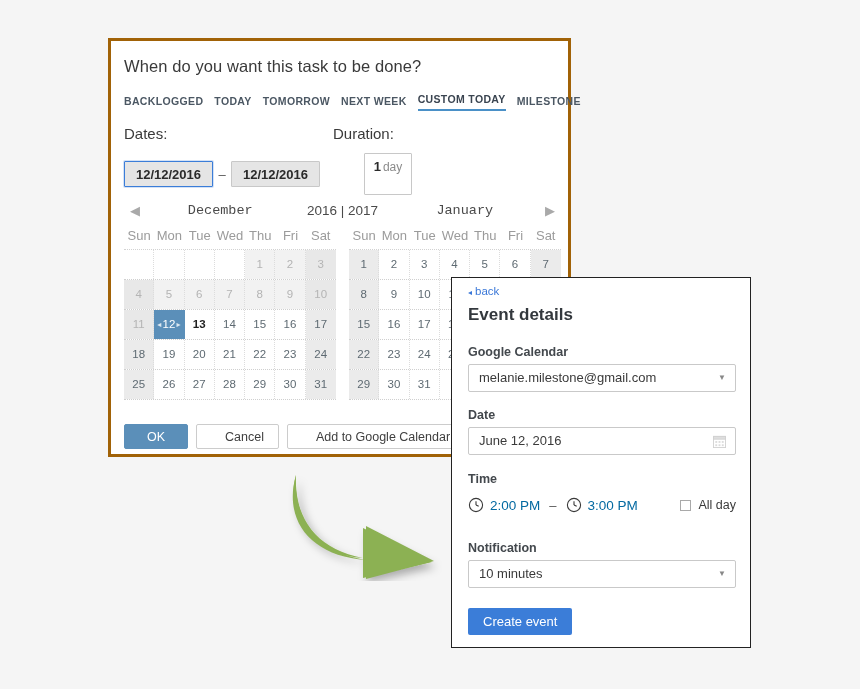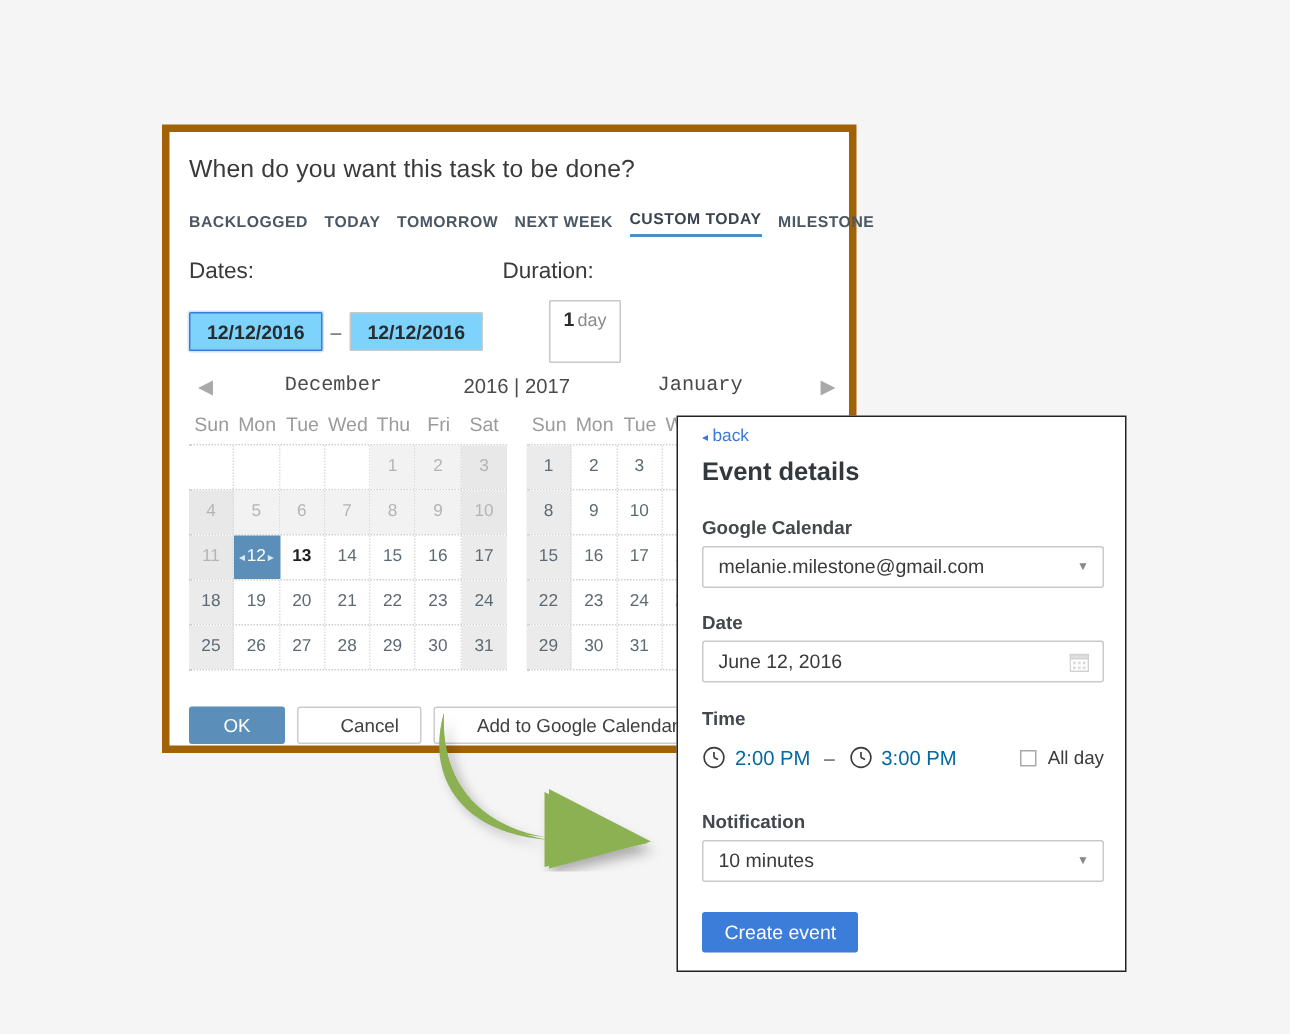--- a/index.html
+++ b/index.html
@@ -17,23 +17,22 @@
   }
 
   
   #task-panel {
     position: absolute;
     left: 108px;
     top: 38px;
     width: 463px;
     height: 419px;
     background: #ffffff;
-    border: 5px solid #a16207;
-    box-sizing: border-box;
-    margin-top: 45px;
+    border: 3px solid #a16207;
+    box-sizing: border-box;
   }
 
   .panel-question {
     position: absolute;
     left: 13px;
     top: 16px;
     font-size: 16.5px;
     color: #3a3a3a;
     letter-spacing: .1px;
   }
@@ -78,21 +77,21 @@
     left: 13px;
     top: 112px;
     display: flex;
     align-items: center;
   }
   .date-box {
     width: 89px;
     height: 26px;
     box-sizing: border-box;
     border: 1px solid #c8c8c8;
-    background: #7dd3fc;
+    background: #e5e5e5;
     font-family: "Liberation Sans", sans-serif;
     font-size: 13px;
     font-weight: bold;
     color: #2b2b2b;
     text-align: center;
     line-height: 24px;
     border-radius: 1px;
   }
   .date-box.focused {
     border: 1px solid #3b7dd8;

